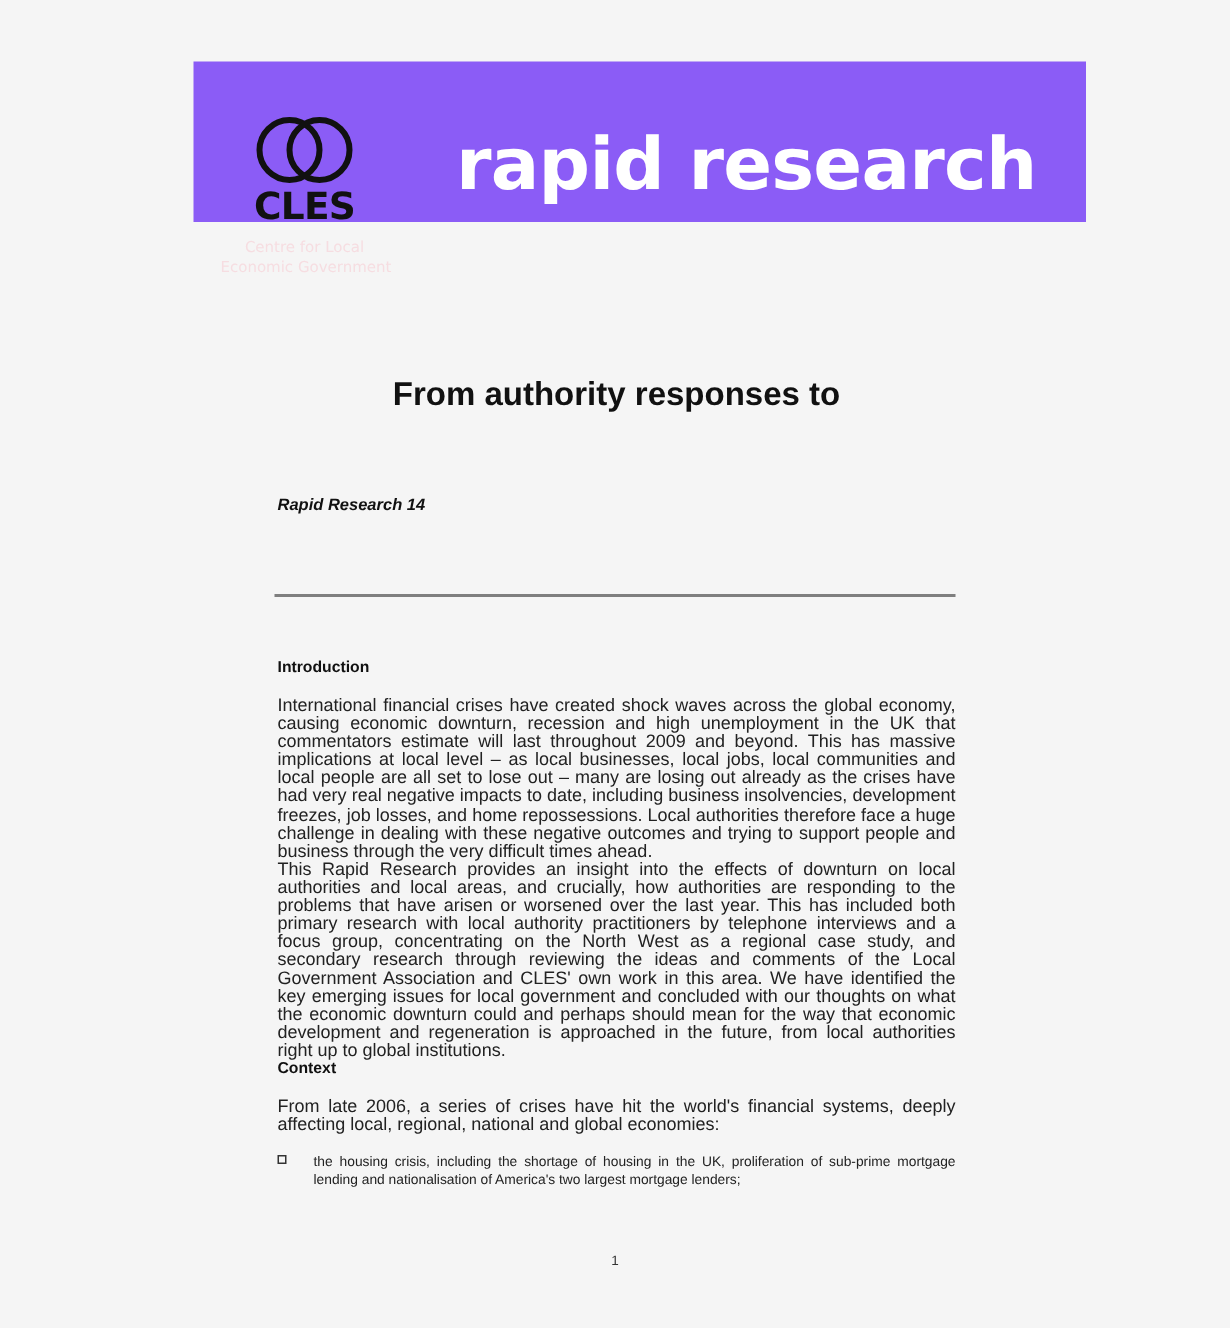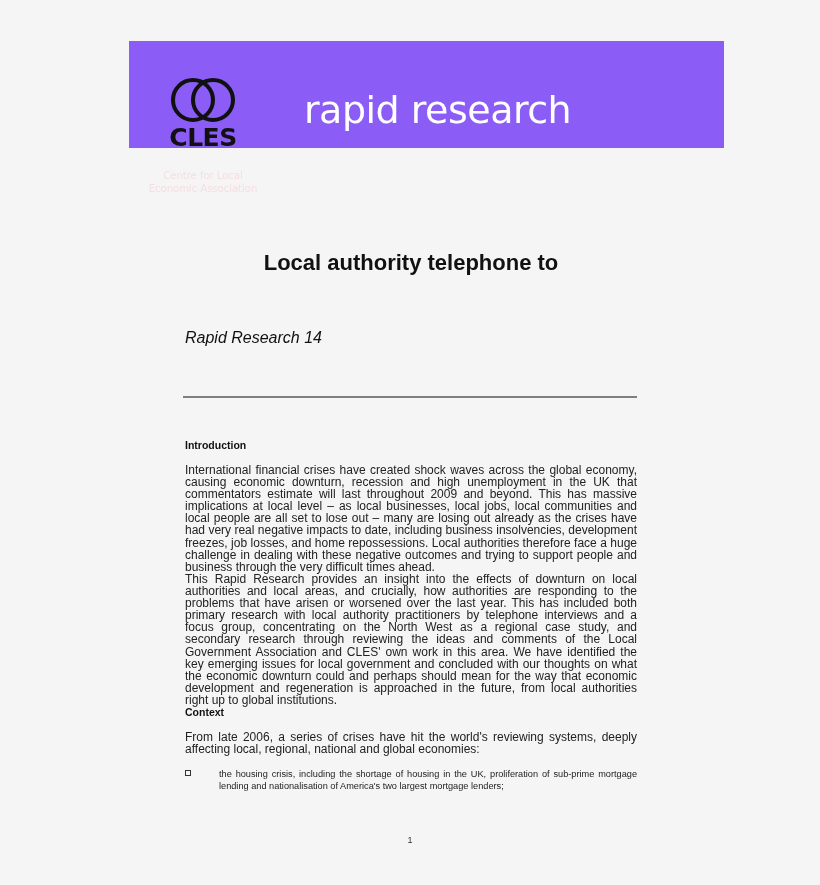--- a/index.html
+++ b/index.html
@@ -45,30 +45,30 @@
       color: #111;
       letter-spacing: -0.5px;
       margin-top: -4px;
     }
     .logo-tagline {
       display: block;
       font-family: "DejaVu Sans", sans-serif;
       font-size: 10px;
       line-height: 13px;
       color: #f6dde1;
-      margin-top: 18px;
+      margin-top: 8px;
       white-space: nowrap;
     }
     .banner-title {
       position: absolute;
       left: 175px;
       top: 44px;
       font-family: "DejaVu Sans", sans-serif;
-      font-weight: normal;
-      font-size: 38px;
+      font-weight: bold;
+      font-size: 48px;
       line-height: 50px;
       color: #ffffff;
       letter-spacing: -0.5px;
       white-space: nowrap;
     }
     .doc-title {
       position: absolute;
       left: 185px;
       top: 248px;
       width: 452px;
@@ -78,22 +78,22 @@
       font-size: 22px;
       line-height: 30px;
       color: #111;
     }
     .meta {
       position: absolute;
       left: 185px;
       top: 331px;
       width: 452px;
       font-style: italic;
-      font-weight: normal;
-      font-size: 16px;
+      font-weight: bold;
+      font-size: 11px;
       line-height: 13.5px;
       text-align: justify;
       color: #111;
     }
     .meta a {
       color: #1f3fbf;
       text-decoration: underline;
     }
     .rule {
       position: absolute;
@@ -131,21 +131,21 @@
     .bullet-marker {
       position: absolute;
       left: 0;
       top: 2px;
       width: 6px;
       height: 6px;
       border: 1px solid #333;
       box-sizing: border-box;
     }
     .bullet-text {
-      margin-left: 34px;
+      margin-left: 24px;
       text-align: justify;
     }
     .page-number {
       position: absolute;
       left: 400px;
       top: 835px;
       width: 20px;
       text-align: center;
       font-size: 9px;
       color: #333;
@@ -155,43 +155,43 @@
 <body>
 
 <div class="banner">
   <div class="logo">
     <svg class="logo-rings" viewBox="0 0 70 58">
       <circle cx="25" cy="29" r="20" fill="none" stroke="#111" stroke-width="4"></circle>
       <circle cx="45" cy="29" r="20" fill="none" stroke="#111" stroke-width="4"></circle>
     </svg>
     <span class="logo-wordmark">CLES</span>
     <span class="logo-tagline">Centre for Local</span>
-    <span class="logo-tagline" style="margin-top:0;">Economic Association</span>
+    <span class="logo-tagline" style="margin-top:0;">Economic Government</span>
   </div>
   <div class="banner-title">rapid research</div>
 </div>
 
 <div class="doc-title">
-  <div>Local authority telephone to</div>
+  <div>From authority responses to</div>
 </div>
 
 <div class="meta">
   <div>Rapid Research 14</div>
 </div>
 
 <div class="rule"></div>
 
 <div class="section-heading" style="top:439px;">Introduction</div>
 
 <div class="para" style="top:464px;">International financial crises have created shock waves across the global economy, causing economic downturn, recession and high unemployment in the UK that commentators estimate will last throughout 2009 and beyond. This has massive implications at local level – as local businesses, local jobs, local communities and local people are all set to lose out – many are losing out already as the crises have had very real negative impacts to date, including business insolvencies, development freezes, job losses, and home repossessions. Local authorities therefore face a huge challenge in dealing with these negative outcomes and trying to support people and business through the very difficult times ahead.</div>
 
 <div class="para" style="top:573px;">This Rapid Research provides an insight into the effects of downturn on local authorities and local areas, and crucially, how authorities are responding to the problems that have arisen or worsened over the last year. This has included both primary research with local authority practitioners by telephone interviews and a focus group, concentrating on the North West as a regional case study, and secondary research through reviewing the ideas and comments of the Local Government Association and CLES' own work in this area. We have identified the key emerging issues for local government and concluded with our thoughts on what the economic downturn could and perhaps should mean for the way that economic development and regeneration is approached in the future, from local authorities right up to global institutions.</div>
 
 <div class="section-heading" style="top:706px;text-align:right;">Context</div>
 
-<div class="para" style="top:731px;">From late 2006, a series of crises have hit the world's reviewing systems, deeply affecting local, regional, national and global economies:</div>
+<div class="para" style="top:731px;">From late 2006, a series of crises have hit the world's financial systems, deeply affecting local, regional, national and global economies:</div>
 
 <div class="bullet" style="top:768px;">
   <span class="bullet-marker"></span>
   <div class="bullet-text">the housing crisis, including the shortage of housing in the UK, proliferation of sub-prime mortgage lending and nationalisation of America's two largest mortgage lenders;</div>
 </div>
 
 <div class="page-number">1</div>
 
 </body></html>

